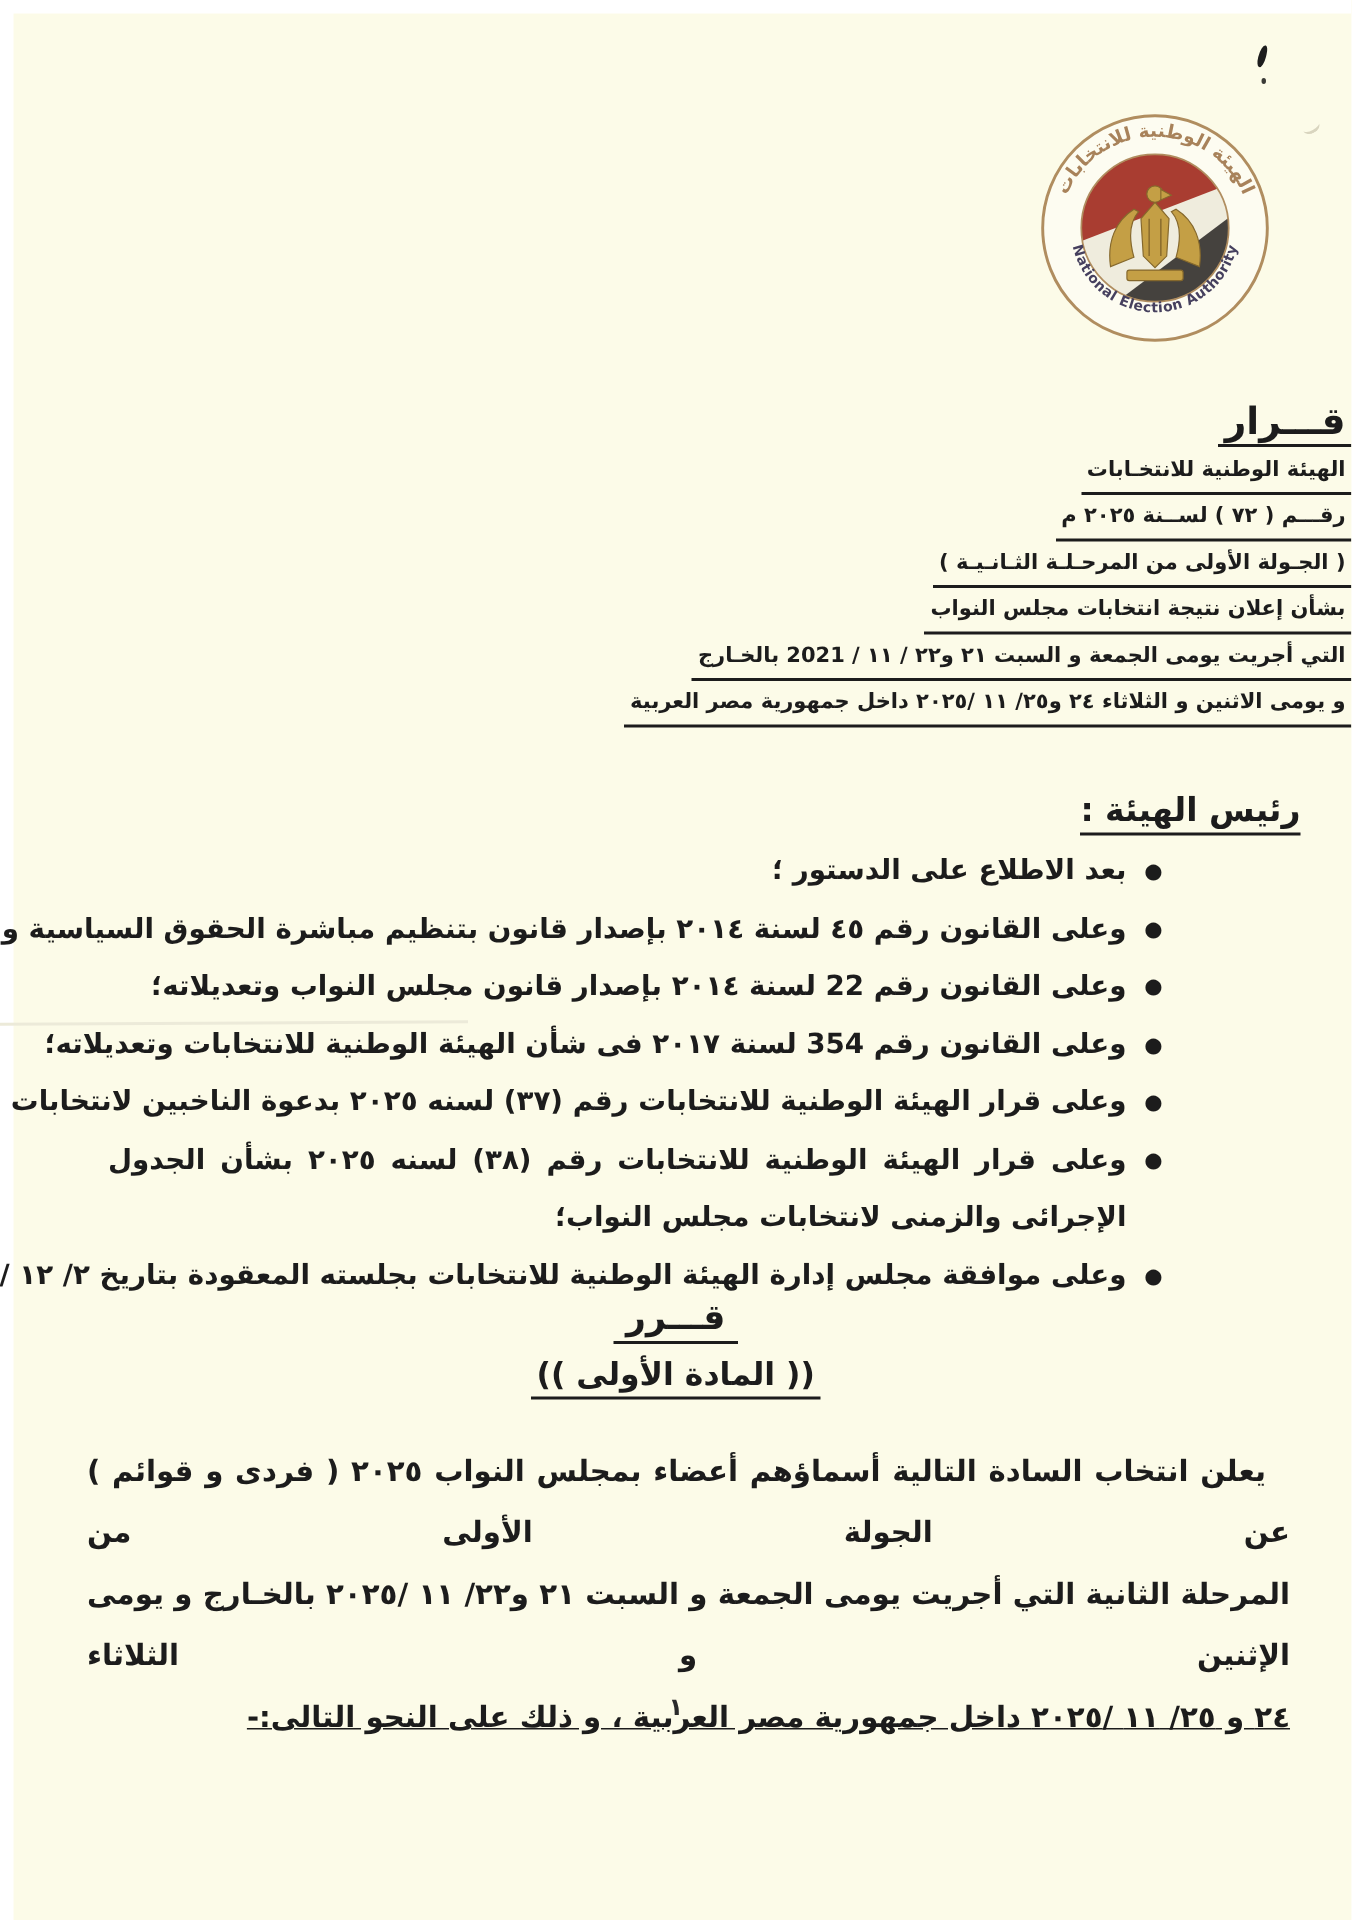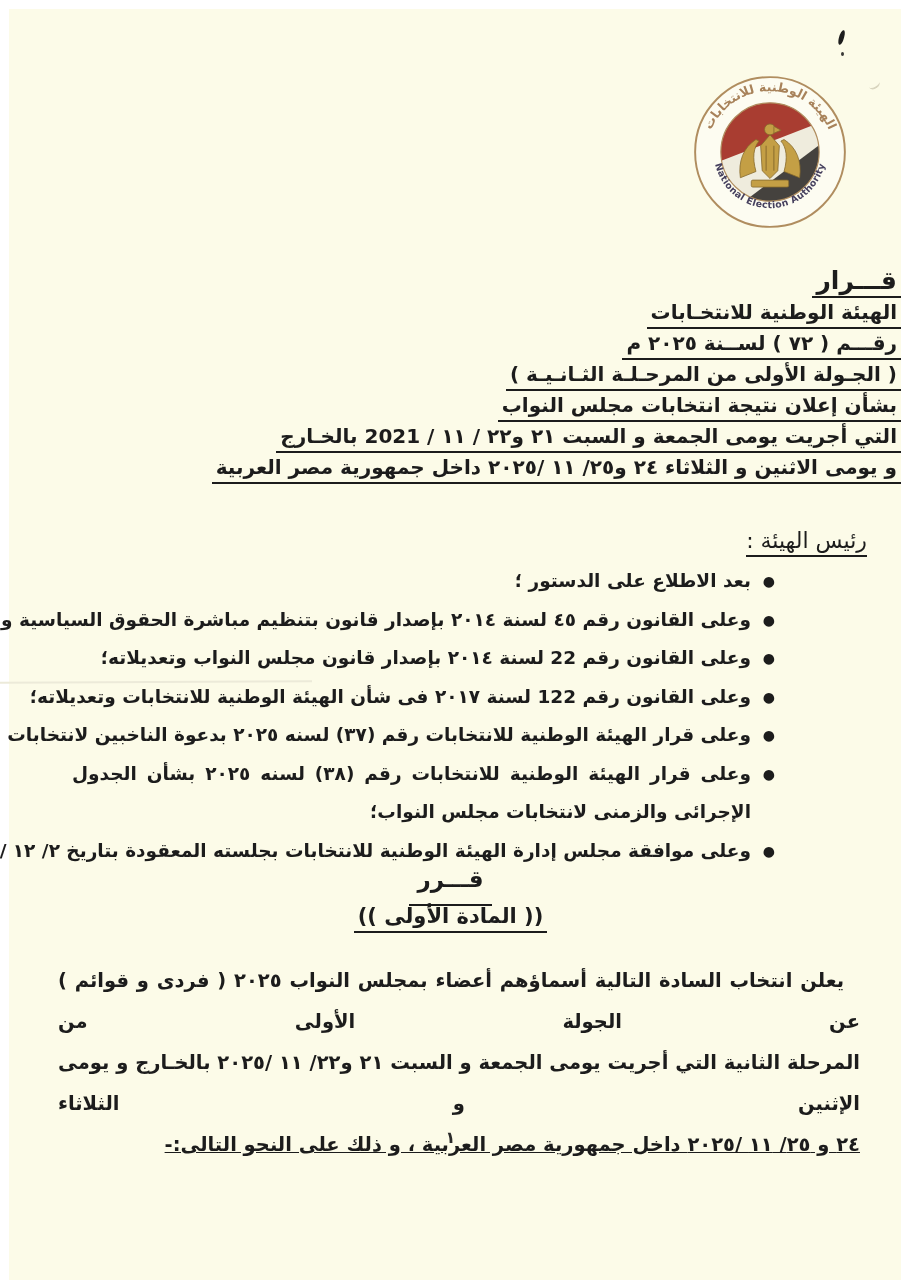--- a/index.html
+++ b/index.html
@@ -24,40 +24,40 @@
 
   
   .logo-wrap{position:absolute;left:692px;top:74px;width:156px;height:156px;}
   .logo-wrap svg{width:100%;height:100%;display:block;}
   .logo-ar{font-family:"DejaVu Sans",sans-serif;font-weight:700;font-size:16px;fill:#a8825a;letter-spacing:1px;}
   .logo-en{font-family:"DejaVu Sans",sans-serif;font-weight:700;font-size:12px;fill:#46405e;letter-spacing:0.4px;}
 
   
   .title-block{position:absolute;left:0;right:0;top:268px;text-align:center;}
   .title-line{height:31px;line-height:26px;text-align:right;}
-  .title-line .u{display:inline-block;font-weight:700;font-size:20px;border-bottom:2px solid #1c1c1c;padding:0 4px 2px 4px;}
+  .title-line .u{display:inline-block;font-weight:700;font-size:14px;border-bottom:2px solid #1c1c1c;padding:0 4px 2px 4px;}
   .title-line.first .u{font-size:25px;letter-spacing:1px;}
 
   
-  .chairman{position:absolute;right:34px;top:528px;font-weight:400;font-size:22px;border-bottom:2px solid #1c1c1c;padding-bottom:2px;}
+  .chairman{position:absolute;right:34px;top:528px;font-weight:700;font-size:22px;border-bottom:2px solid #1c1c1c;padding-bottom:2px;}
 
   
   .bullets{position:absolute;right:126px;left:45px;top:562px;direction:rtl;}
   .bullets .li{
     list-style:none;
     font-weight:700;font-size:18.5px;line-height:38.5px;
     padding-right:24px;text-indent:-24px;
     white-space:nowrap;
   }
   .bullets .li .dot{display:inline-block;width:24px;text-indent:0;font-size:14px;vertical-align:1px;}
   .bullets .li.wrap{white-space:normal;text-align:justify;margin-left:27px;}
 
   
   .decree-heading{position:absolute;left:0;right:0;top:866px;text-align:center;}
-  .decree-heading .u{display:inline-block;font-weight:700;font-size:23px;letter-spacing:2px;border-bottom:2.5px solid #1c1c1c;padding:0 8px 12px 8px;}
+  .decree-heading .u{display:inline-block;font-weight:700;font-size:23px;letter-spacing:2px;border-bottom:2.5px solid #1c1c1c;padding:0 8px 2px 8px;}
   .article-heading{position:absolute;left:0;right:0;top:904px;text-align:center;text-decoration:underline;}
   .article-heading .u{display:inline-block;font-weight:700;font-size:21px;border-bottom:2px solid #1c1c1c;padding:0 4px 3px 4px;}
 
   
   .paragraph{position:absolute;right:41px;left:58px;top:960px;direction:rtl;}
   .pline{font-weight:700;font-size:19.5px;line-height:41px;}
   .pline.fill{text-align:justify;text-align-last:justify;}
   .pline.indent{text-indent:16px;}
   .pline.last{text-align:right;text-decoration:underline;}
 
@@ -119,21 +119,21 @@
     <div class="title-line"><span class="u">التي أجريت يومى الجمعة و السبت ٢١ و٢٢ / ١١ / 2021 بالخـارج</span></div>
     <div class="title-line"><span class="u">و يومى الاثنين و الثلاثاء ٢٤ و٢٥/ ١١ /٢٠٢٥ داخل جمهورية مصر العربية</span></div>
   </div>
 
   <div class="chairman">رئيس الهيئة :</div>
 
   <div class="bullets">
     <div class="li"><span class="dot">●</span><span>بعد الاطلاع على الدستور ؛</span></div>
     <div class="li"><span class="dot">●</span><span>وعلى القانون رقم ٤٥ لسنة ٢٠١٤ بإصدار قانون بتنظيم مباشرة الحقوق السياسية وتعديلاته؛</span></div>
     <div class="li"><span class="dot">●</span><span>وعلى القانون رقم 22 لسنة ٢٠١٤ بإصدار قانون مجلس النواب وتعديلاته؛</span></div>
-    <div class="li"><span class="dot">●</span><span>وعلى القانون رقم 122 لسنة ٢٠١٧ فى شأن الهيئة الوطنية للانتخابات وتعديلاته؛</span></div>
+    <div class="li"><span class="dot">●</span><span>وعلى القانون رقم 354 لسنة ٢٠١٧ فى شأن الهيئة الوطنية للانتخابات وتعديلاته؛</span></div>
     <div class="li"><span class="dot">●</span><span>وعلى قرار الهيئة الوطنية للانتخابات رقم (٣٧) لسنه ٢٠٢٥ بدعوة الناخبين لانتخابات مجلس النواب؛</span></div>
     <div class="li wrap"><span class="dot">●</span><span>وعلى قرار الهيئة الوطنية للانتخابات رقم (٣٨) لسنه ٢٠٢٥ بشأن الجدول الإجرائى والزمنى لانتخابات مجلس النواب؛</span></div>
     <div class="li"><span class="dot">●</span><span>وعلى موافقة مجلس إدارة الهيئة الوطنية للانتخابات بجلسته المعقودة بتاريخ ٢/ ١٢ / ٢٠٢٥ ؛</span></div>
   </div>
 
   <div class="decree-heading">
     <span class="u">قـــرر</span>
   </div>
 
   <div class="article-heading">

